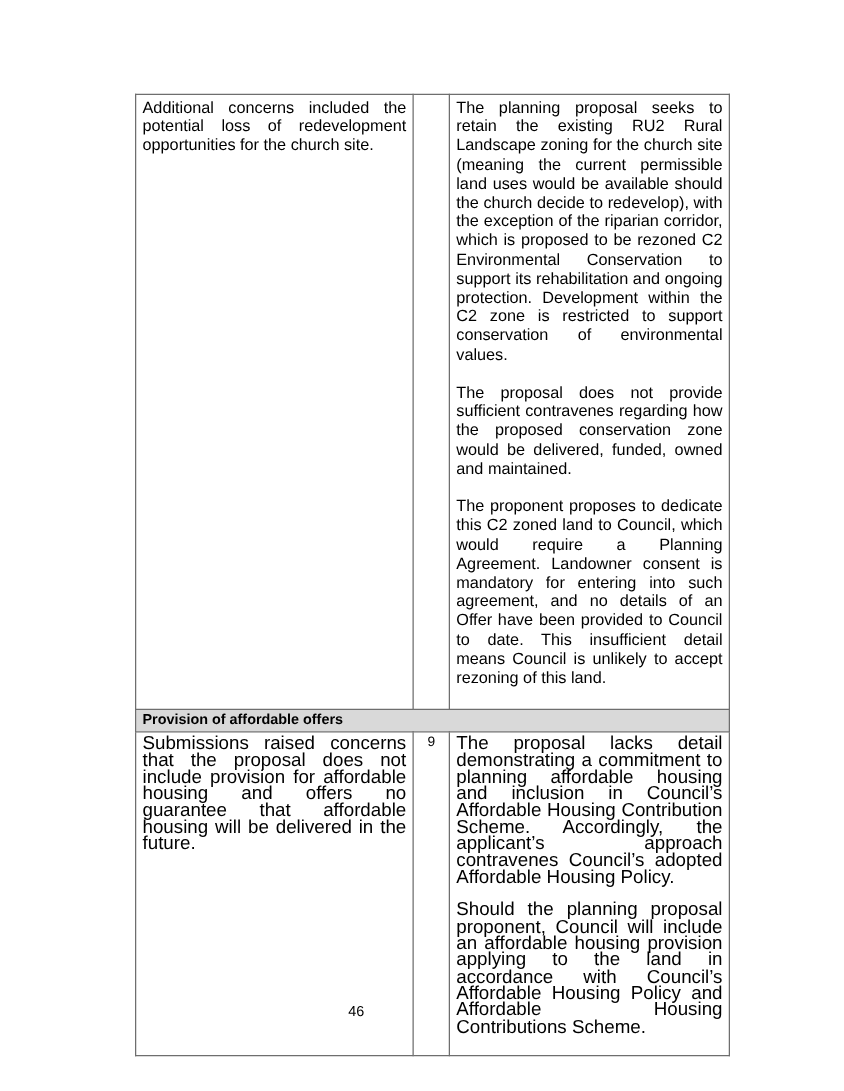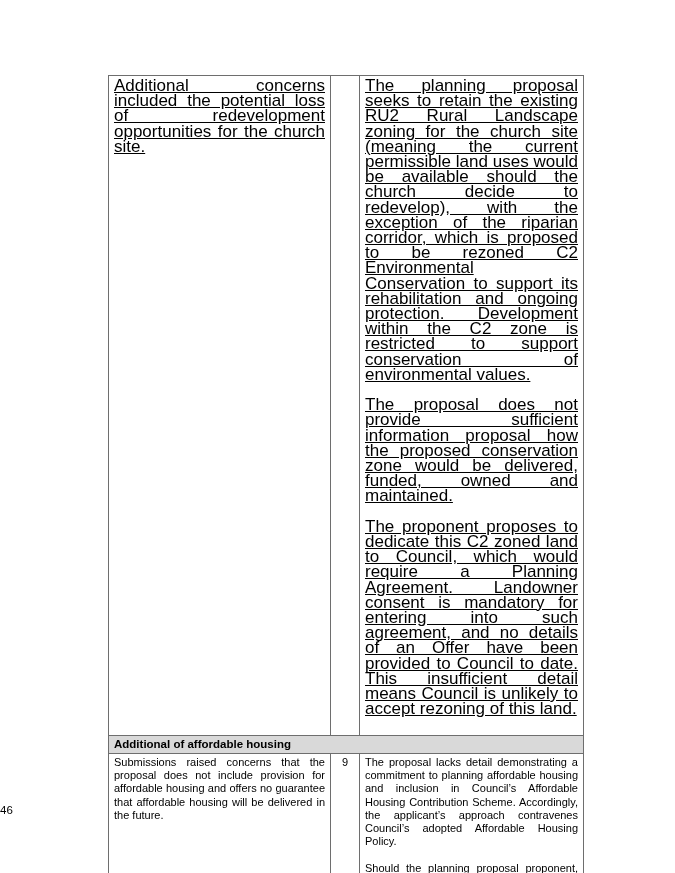--- a/index.html
+++ b/index.html
@@ -32,27 +32,26 @@
   col.c3 { width: 224px; }
 
   tr.row-1 td { height: 409px; }
   tr.row-2 td { height: 184px; }
 
   .cell-text p {
     margin: 0;
     text-align: justify;
   }
   tr.row-1 .cell-text p {
-    font-size: 17px;
+    font-size: 13px;
     line-height: 15.2px;
     margin-bottom: 15.2px;
-    text-decoration: underline;
   }
   tr.row-2 .cell-text p {
-    font-size: 11px;
+    font-size: 15px;
     line-height: 13.3px;
     margin-bottom: 13.3px;
   }
   .cell-text p:last-child { margin-bottom: 0; }
 
   td.num-cell {
     text-align: center;
     font-size: 11px;
     line-height: 13.3px;
     padding-left: 1px;
@@ -70,21 +69,21 @@
     font-size: 11.5px;
     line-height: 14px;
     font-weight: bold;
   }
 
   .page-number {
     position: absolute;
     top: 804px;
     left: 0;
     width: 570px;
-    text-align: left;
+    text-align: center;
     font-size: 11.5px;
     line-height: 13px;
   }
 </style>
 </head>
 <body>
 
 <div>
 
   <table class="doc-table">
@@ -95,27 +94,27 @@
       </colgroup>
 
     <tbody>
         <tr class="row-1">
       <td class="cell-text">
         <p>Additional concerns included the potential loss of redevelopment opportunities for the church site.</p>
       </td>
       <td class="num-cell"></td>
       <td class="cell-text">
         <p>The planning proposal seeks to retain the existing RU2 Rural Landscape zoning for the church site (meaning the current permissible land uses would be available should the church decide to redevelop), with the exception of the riparian corridor, which is proposed to be rezoned C2 Environmental Conservation to support its rehabilitation and ongoing protection. Development within the C2 zone is restricted to support conservation of environmental values.</p>
-        <p>The proposal does not provide sufficient information proposal how the proposed conservation zone would be delivered, funded, owned and maintained.</p>
+        <p>The proposal does not provide sufficient contravenes regarding how the proposed conservation zone would be delivered, funded, owned and maintained.</p>
         <p>The proponent proposes to dedicate this C2 zoned land to Council, which would require a Planning Agreement. Landowner consent is mandatory for entering into such agreement, and no details of an Offer have been provided to Council to date. This insufficient detail means Council is unlikely to accept rezoning of this land.</p>
       </td>
     </tr>
 
     <tr class="row-header">
-      <td colspan="3">Additional of affordable housing</td>
+      <td colspan="3">Provision of affordable offers</td>
     </tr>
 
     <tr class="row-2">
       <td class="cell-text">
         <p>Submissions raised concerns that the proposal does not include provision for affordable housing and offers no guarantee that affordable housing will be delivered in the future.</p>
       </td>
       <td class="num-cell">9</td>
       <td class="cell-text">
         <p>The proposal lacks detail demonstrating a commitment to planning affordable housing and inclusion in Council’s Affordable Housing Contribution Scheme. Accordingly, the applicant’s approach contravenes Council’s adopted Affordable Housing Policy.</p>
         <p>Should the planning proposal proponent, Council will include an affordable housing provision applying to the land in accordance with Council’s Affordable Housing Policy and Affordable Housing Contributions Scheme.</p>

